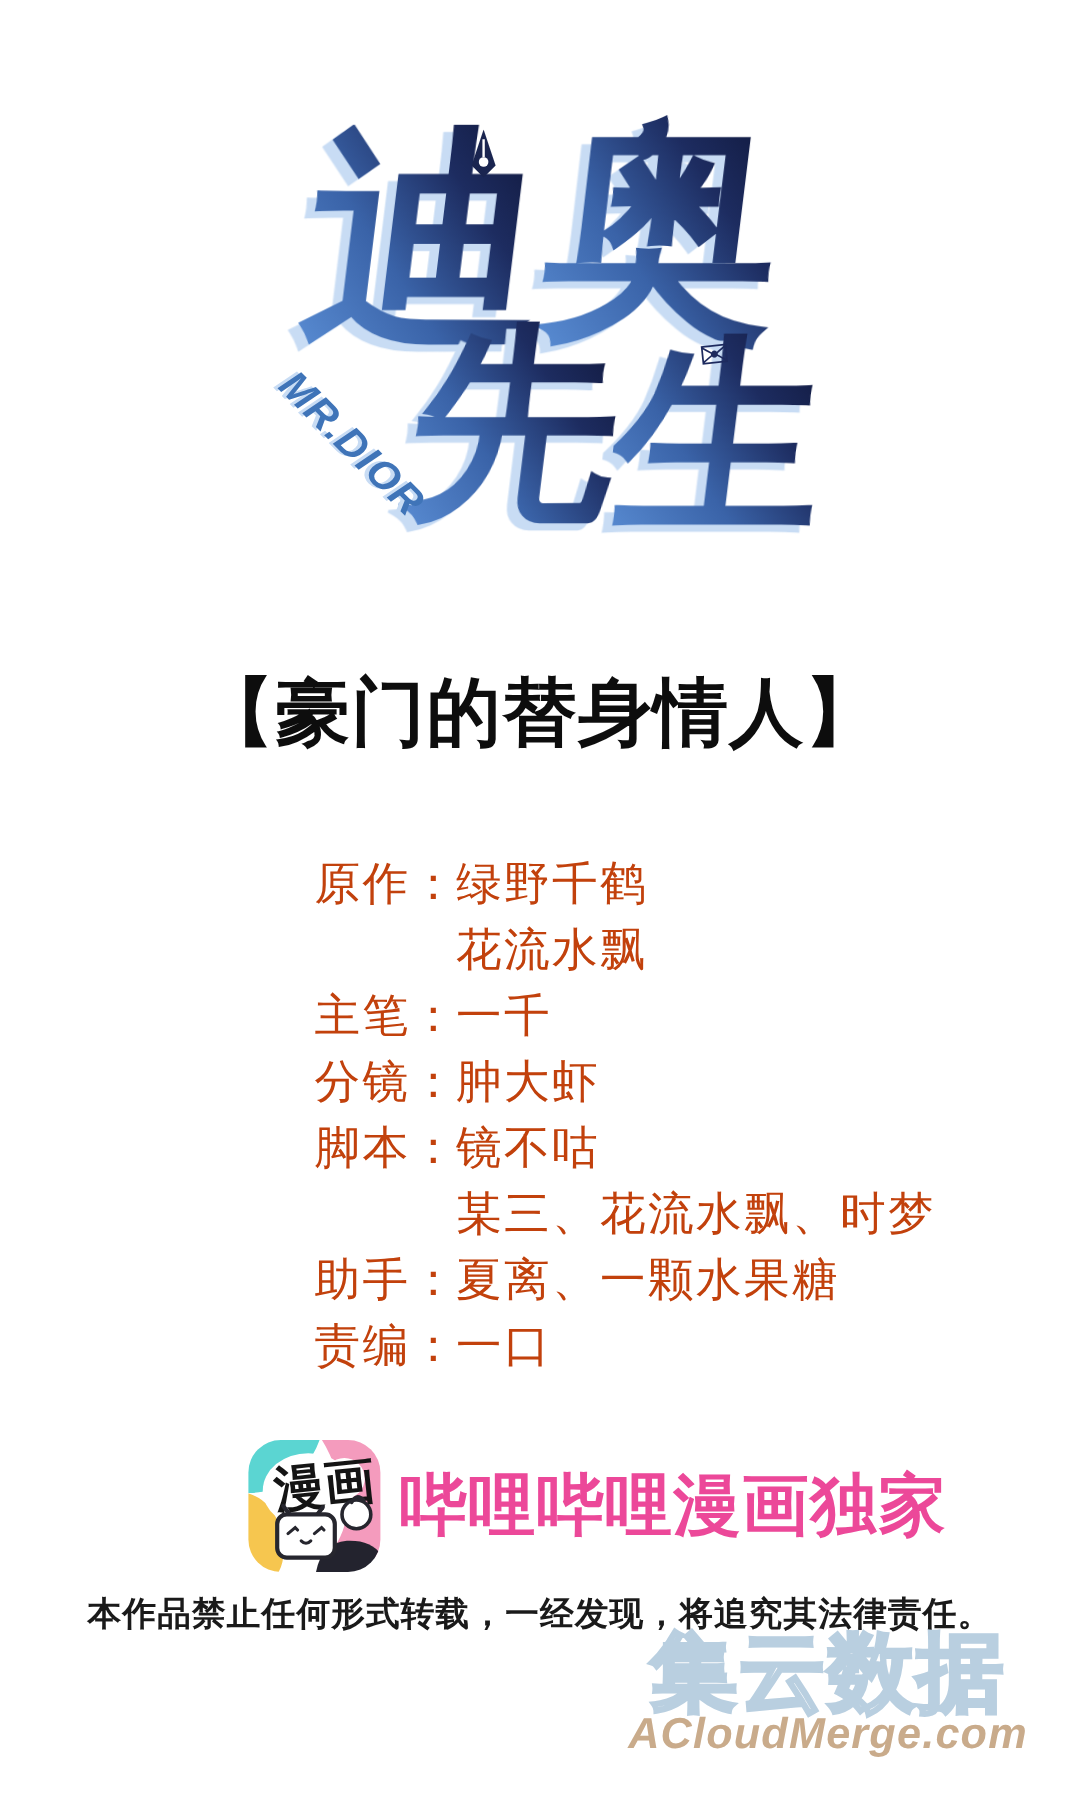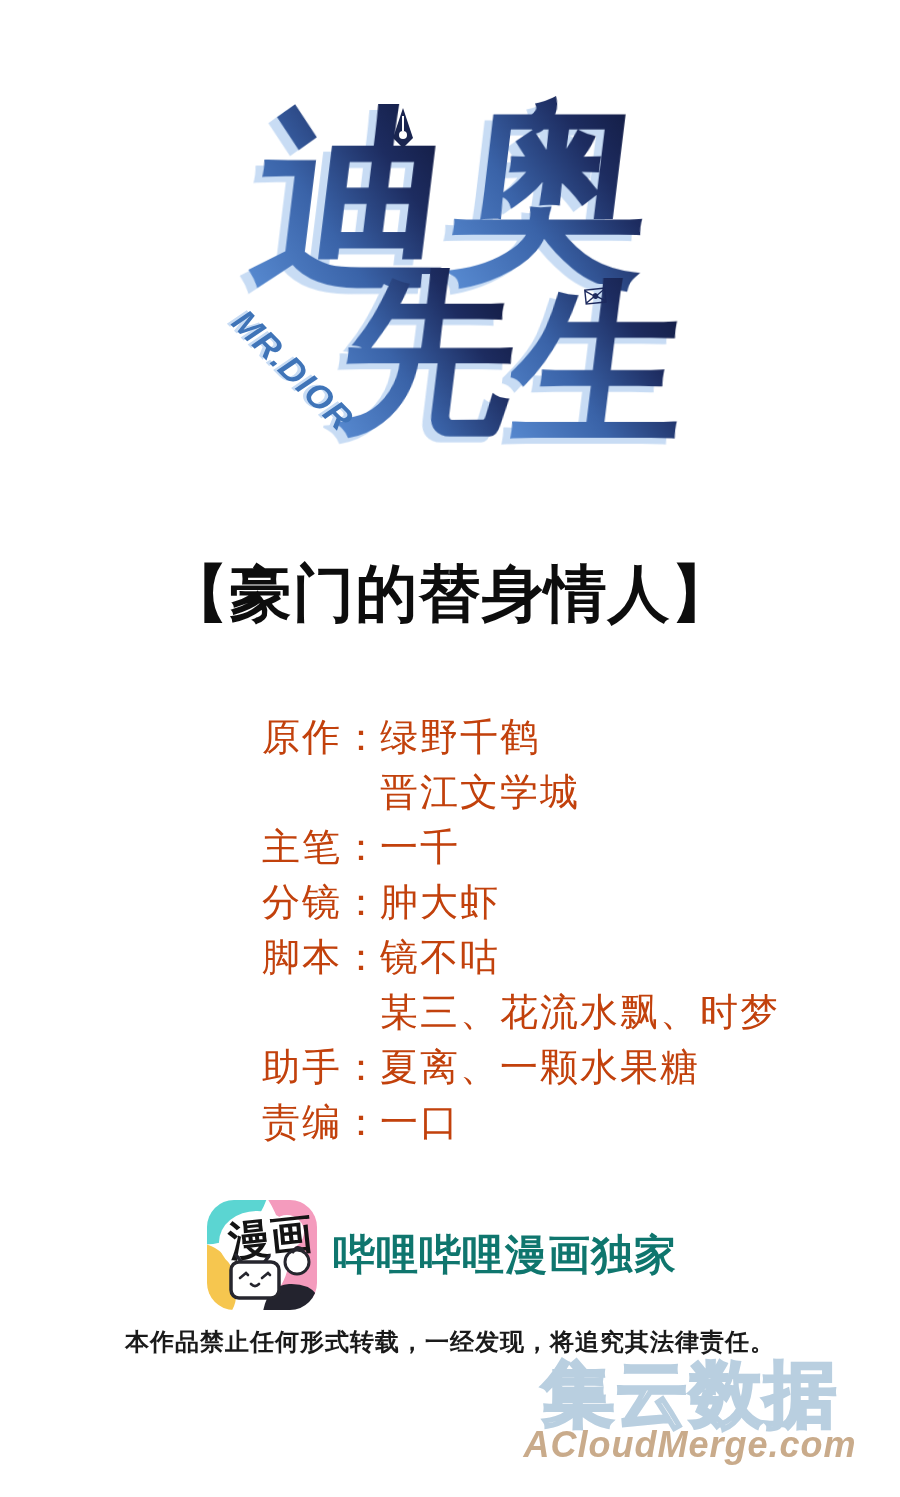--- a/index.html
+++ b/index.html
@@ -88,32 +88,32 @@
   .publisher {
     position: absolute;
     left: 205px; top: 1198px;
     display: flex; align-items: center;
   }
   .app-icon { width: 114px; height: 114px; display: block; }
   .publisher-name {
     margin-left: 14px;
     font-family: "Liberation Serif", "DejaVu Serif", serif;
     font-weight: bold;
-    font-size: 42px;
-    color: #0f766e;
+    font-size: 56px;
+    color: #ec4899;
     letter-spacing: 1px;
     white-space: nowrap;
   }
 
   
   .footer-notice {
     position: absolute;
     left: 0; top: 1326px; width: 900px;
     text-align: center;
-    font-size: 24px;
+    font-size: 28px;
     font-weight: 600;
     color: #1a1a1a;
     letter-spacing: 1px;
   }
 
   
   .watermark { position: absolute; right: 0; top: 1358px; width: 420px; text-align: center; }
   .watermark-cn {
     font-size: 72px;
     font-weight: bold;
@@ -160,21 +160,21 @@
 
   <div class="subtitle">【豪门的替身情人】</div>
 
   <div class="credits">
     <div class="credit-row">
       <span class="credit-label">原作：</span>
       <span class="credit-value">绿野千鹤</span>
     </div>
     <div class="credit-row">
       <span class="credit-label"></span>
-      <span class="credit-value">晋江文学城</span>
+      <span class="credit-value">花流水飘</span>
     </div>
     <div class="credit-row">
       <span class="credit-label">主笔：</span>
       <span class="credit-value">一千</span>
     </div>
     <div class="credit-row">
       <span class="credit-label">分镜：</span>
       <span class="credit-value">肿大虾</span>
     </div>
     <div class="credit-row">

